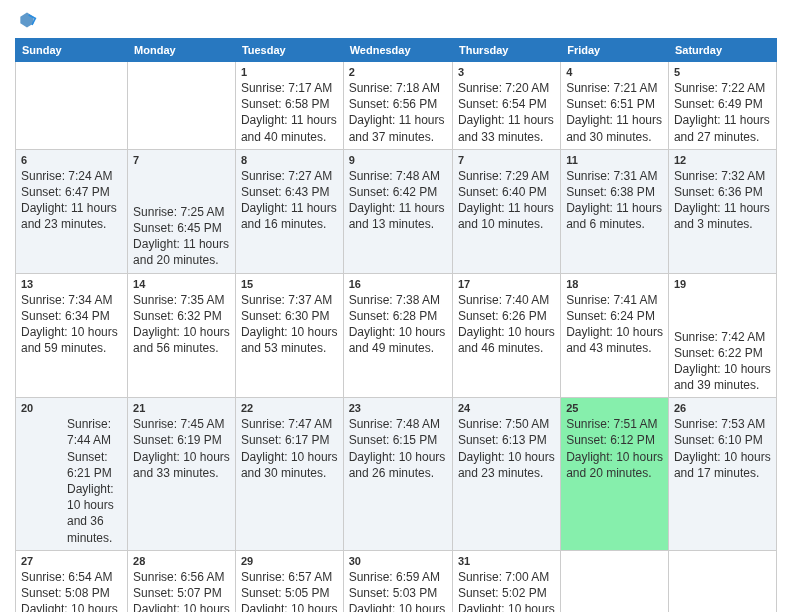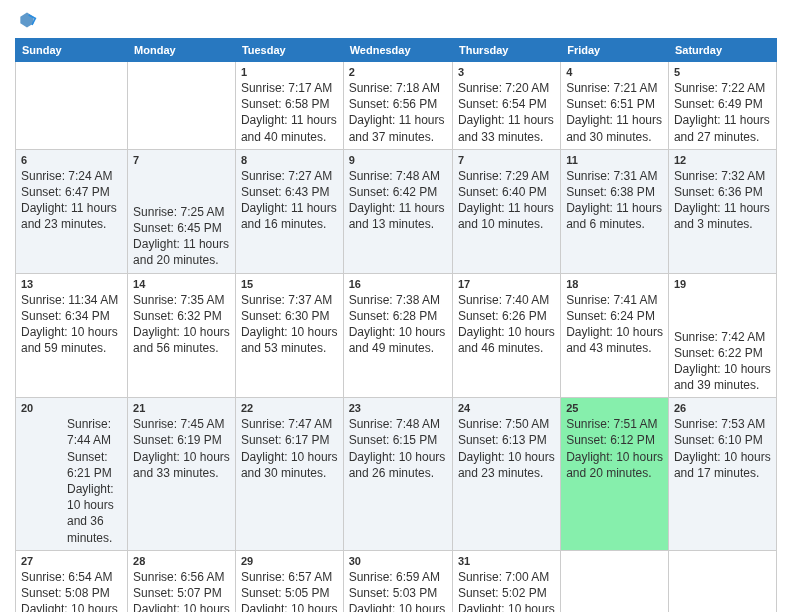--- a/index.html
+++ b/index.html
@@ -205,21 +205,21 @@
           <td style="background: rgb(240, 244, 248);">
             <div class="day-number">12</div>
             <div class="day-info" style="white-space: pre-line;">Sunrise: 7:32 AM
 Sunset: 6:36 PM
 Daylight: 11 hours and 3 minutes.</div>
           </td>
         </tr>
         <tr>
           <td>
             <div class="day-number">13</div>
-            <div class="day-info" style="white-space: pre-line;">Sunrise: 11:34 AM
+            <div class="day-info" style="white-space: pre-line;">Sunrise: 7:34 AM
 Sunset: 6:34 PM
 Daylight: 10 hours and 59 minutes.</div>
           </td>
           <td>
             <div class="day-number">14</div>
             <div class="day-info" style="white-space: pre-line;">Sunrise: 7:35 AM
 Sunset: 6:32 PM
 Daylight: 10 hours and 56 minutes.</div>
           </td>
           <td>

